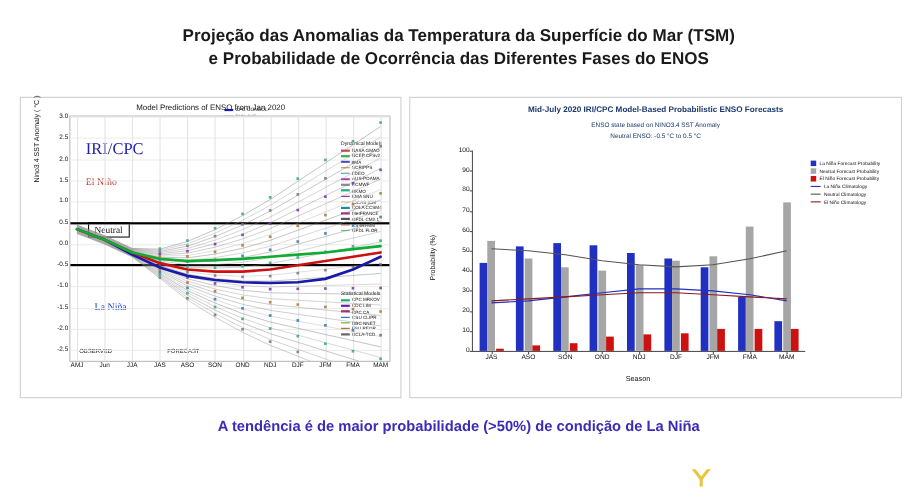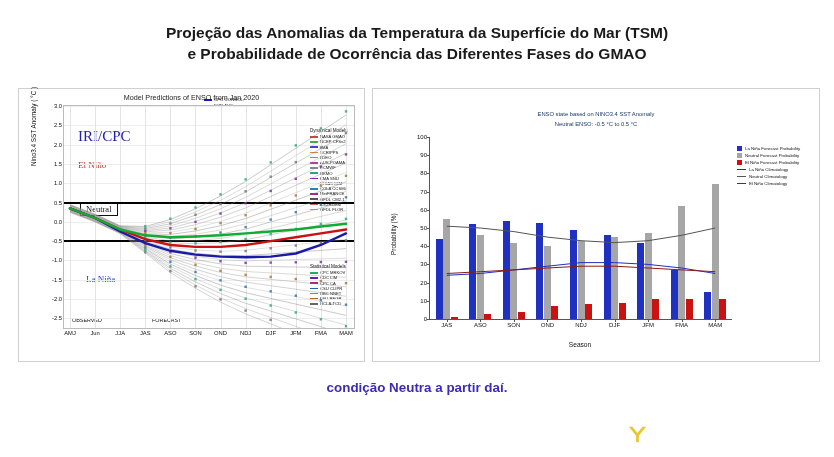--- a/index.html
+++ b/index.html
@@ -55,21 +55,21 @@
   .caption{position:absolute;left:60px;top:378px;width:714px;text-align:center;font-size:13.4px;font-weight:bold;color:#3b2bb5;line-height:19px;}
   .logo{position:absolute;right:22px;bottom:12px;width:22px;height:22px;}
 </style>
 </head>
 <body>
 
 <div class="slide">
 
   <div class="title">
     <div>Projeção das Anomalias da Temperatura da Superfície do Mar (TSM)</div>
-    <div>e Probabilidade de Ocorrência das Diferentes Fases do GMAO</div>
+    <div>e Probabilidade de Ocorrência das Diferentes Fases do ENOS</div>
   </div>
 
   <div class="panel-left">
     <div class="pl-title">Model Predictions of ENSO from Jan 2020</div>
 
     <div class="toplegend" id="top-legend">
         <div class="legrow">
           <span class="swatch" style="background: rgb(26, 26, 168); height: 2px;"></span>
           <span>CPC CONSOL.</span>
         </div>
@@ -376,20 +376,21 @@
           <rect x="280.8" y="25.7" width="2.4" height="2.4" fill="#777" opacity="0.85"></rect>
           <rect x="280.8" y="4.2" width="2.4" height="2.4" fill="#3a7" opacity="0.85"></rect>
           <path d="M6.0 102.3 L31.1 112.0 L56.2 125.5 L81.3 137.1 L106.4 144.8 L131.5 148.6 L156.5 150.6 L181.6 151.3 L206.7 150.6 L231.8 147.5 L256.9 139.0 L282.0 127.4 " fill="none" stroke="#1a1aa8" stroke-width="2.4" stroke-linecap="round"></path>
           <path d="M6.0 102.3 L31.1 112.0 L56.2 123.5 L81.3 133.2 L106.4 139.0 L131.5 140.9 L156.5 140.9 L181.6 139.0 L206.7 135.1 L231.8 131.3 L256.9 127.4 L282.0 123.5 " fill="none" stroke="#cc1111" stroke-width="2.4" stroke-linecap="round"></path>
           <path d="M6.0 102.3 L31.1 112.0 L56.2 123.5 L81.3 129.3 L106.4 131.3 L131.5 130.5 L156.5 129.3 L181.6 127.4 L206.7 125.5 L231.8 123.5 L256.9 120.5 L282.0 117.8 " fill="none" stroke="#11aa33" stroke-width="2.4" stroke-linecap="round"></path>
         </svg>
       </div>
   </div>
 
   <div class="panel-right">
+    <div class="pr-t1">Mid-July 2020 IRI/CPC Model-Based Probabilistic ENSO Forecasts</div>
     <div class="pr-t2">ENSO state based on NINO3.4 SST Anomaly</div>
     <div class="pr-t3">Neutral ENSO: -0.5 °C to 0.5 °C</div>
 
     <div class="pr-plot" id="rplot">
       <div class="pr-ylabel">Probability (%)</div>
     <div class="pr-ytick" style="top: 182px;">0</div>
         <div class="ytickmark" style="top: 182px;"></div>
         <div class="pr-ytick" style="top: 163.8px;">10</div>
         <div class="ytickmark" style="top: 163.8px;"></div>
         <div class="pr-ytick" style="top: 145.6px;">20</div>
@@ -485,19 +486,19 @@
           <span>Neutral Climatology</span>
         </div>
         <div class="lrow">
           <span class="lline" style="background: rgb(139, 26, 26);"></span>
           <span>El Niño Climatology</span>
         </div>
       </div>
   </div>
 
   <div class="caption">
-    <div>condição Neutra a partir daí.</div>
+    <div>A tendência é de maior probabilidade (&gt;50%) de condição de La Niña</div>
   </div>
 
   <svg class="logo" viewBox="0 0 24 24">
     <path d="M3 4 L11 14 L11 21 L14 21 L14 14 L22 4 L18 4 L12.5 11 L7 4 Z" fill="#e8c63a"></path>
   </svg>
 </div>
 
 </body></html>

